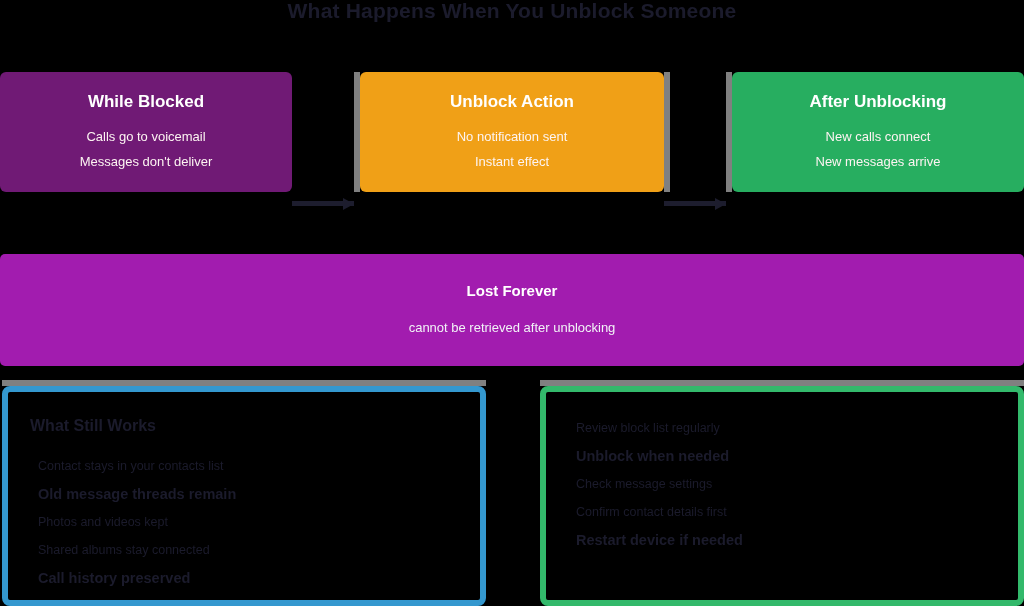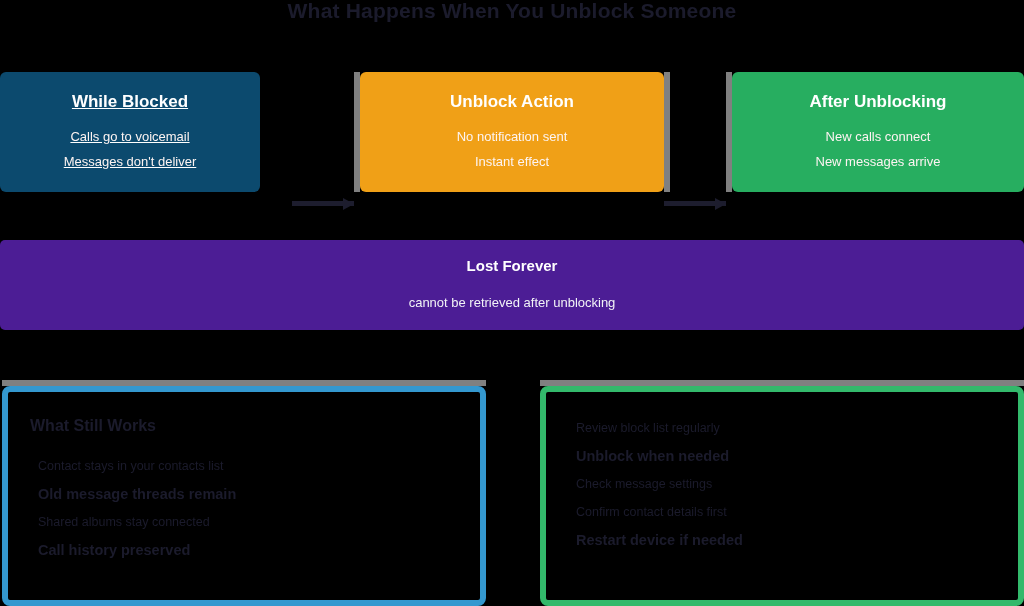--- a/index.html
+++ b/index.html
@@ -57,21 +57,21 @@
     line-height: 22px;
     margin-bottom: 11px;
     color: #ffffff;
   }
   .stage-line {
     font-size: 13px;
     line-height: 25px;
     color: #fdf4f2;
     font-weight: normal;
   }
-  #stage-blocked   { left: 0px;   width: 260px; background: #0c4a6e; text-decoration: underline; }
+  #stage-blocked   { left: 0px;   width: 292px; background: #701a75; }
   #stage-action    { left: 360px; width: 304px; background: #f0a017; }
   #stage-after     { left: 732px; width: 292px; background: #27ae60; }
 
   
   .edge-strip {
     position: absolute;
     top: 0;
     width: 6px;
     height: 120px;
     background: #808080;
@@ -103,25 +103,25 @@
     border-top: 6px solid transparent;
     border-bottom: 6px solid transparent;
     border-left: 11px solid #1d1d2e;
   }
   #arrow-1 { left: 292px; width: 62px; }
   #arrow-2 { left: 664px; width: 62px; }
 
   
   #lost-banner {
     position: absolute;
-    top: 240px;
-    left: 0;
-    width: 1024px;
-    height: 90px;
-    background: #4c1d95;
+    top: 254px;
+    left: 0;
+    width: 1024px;
+    height: 112px;
+    background: #a21caf;
     border-radius: 5px;
     box-sizing: border-box;
     display: flex;
     flex-direction: column;
     align-items: center;
     justify-content: center;
     color: #ffffff;
   }
   #lost-banner .banner-title {
     font-size: 15px;
@@ -226,20 +226,21 @@
 </div>
 
 <div class="panel-top-edge" id="top-edge-left"></div>
 <div class="panel-top-edge" id="top-edge-right"></div>
 
 <div class="panel" id="panel-left">
   <div class="panel-title">What Still Works</div>
   <ul class="panel-list">
     <li class="odd">Contact stays in your contacts list</li>
     <li class="even">Old message threads remain</li>
+    <li class="odd">Photos and videos kept</li>
     <li class="odd">Shared albums stay connected</li>
     <li class="even">Call history preserved</li>
   </ul>
 </div>
 
 <div class="panel" id="panel-right">
   <ul class="panel-list">
     <li class="odd">Review block list regularly</li>
     <li class="even">Unblock when needed</li>
     <li class="odd">Check message settings</li>

